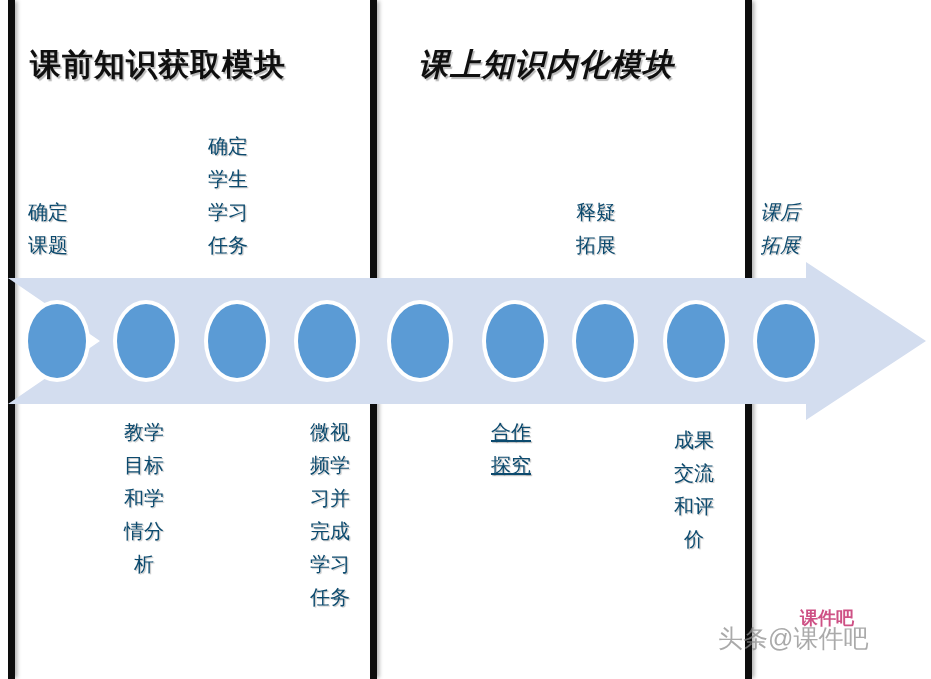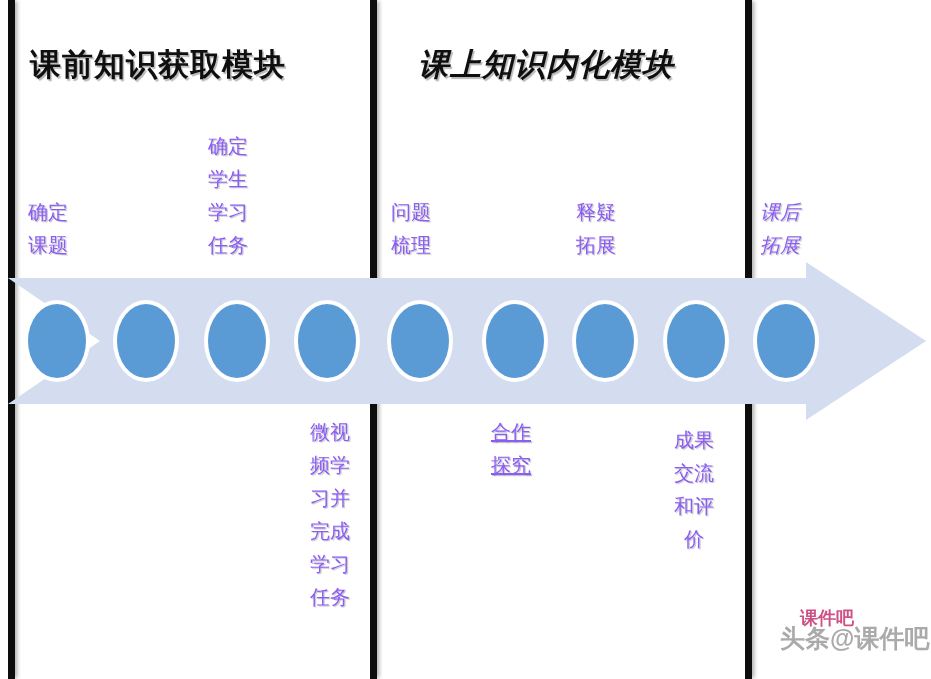--- a/index.html
+++ b/index.html
@@ -49,33 +49,33 @@
     box-shadow: 0 0 0 4px #ffffff;
     top: 304px;
   }
 
   
   .stage-label {
     position: absolute;
     font-size: 20px;
     line-height: 33px;
     white-space: pre-line;
-    color: #8b5cf6;
+    color: #0c4a6e;
     text-shadow: 1.2px 1.2px 0.8px rgba(0,0,0,0.22);
   }
   .stage-label.above { text-align: left; }
   .stage-label.below { text-align: center; }
 
   
   .watermark {
     position: absolute;
-    left: 780px;
+    left: 718px;
     top: 622px;
     font-size: 25px;
-    font-weight: 700;
+    font-weight: 400;
     color: #8a8a8a;
     opacity: 0.72;
     white-space: nowrap;
     letter-spacing: 0px;
   }
   .watermark-ghost {
     position: absolute;
     left: 800px;
     top: 606px;
     font-size: 18px;
@@ -112,29 +112,32 @@
   <div class="node-circle" style="left:757px;"></div>
 
   <div class="stage-label above" style="left:28px; top:196px;">确定
 课题</div>
 
   <div class="stage-label above" style="left:208px; top:130px;">确定
 学生
 学习
 任务</div>
 
-  <div class="stage-label above" style="left:391px; top:196px;">问题
-梳理</div>
 
   <div class="stage-label above" style="left:576px; top:196px;text-align:center;">释疑
 拓展</div>
 
   <div class="stage-label above" style="left:760px; top:196px;font-style:italic;">课后
 拓展</div>
 
+  <div class="stage-label below" style="left:113px; top:416px; width:62px;">教学
+目标
+和学
+情分
+析</div>
 
   <div class="stage-label below" style="left:299px; top:416px; width:62px;">微视
 频学
 习并
 完成
 学习
 任务</div>
 
   <div class="stage-label below" style="left:480px; top:416px; width:62px;text-decoration:underline;">合作
 探究</div>

